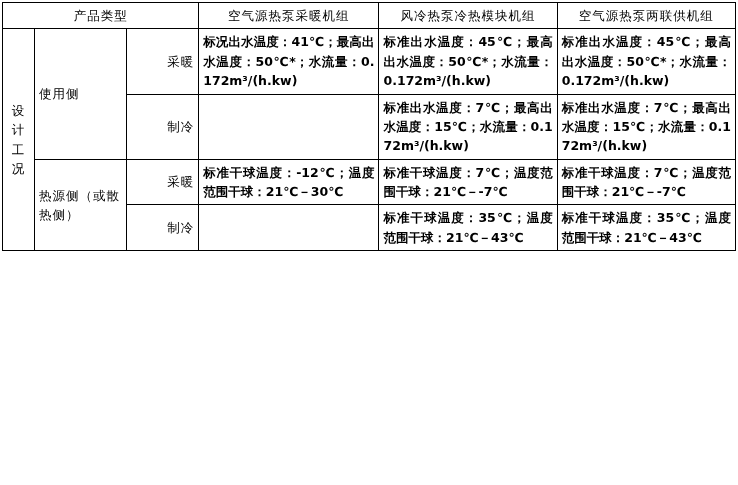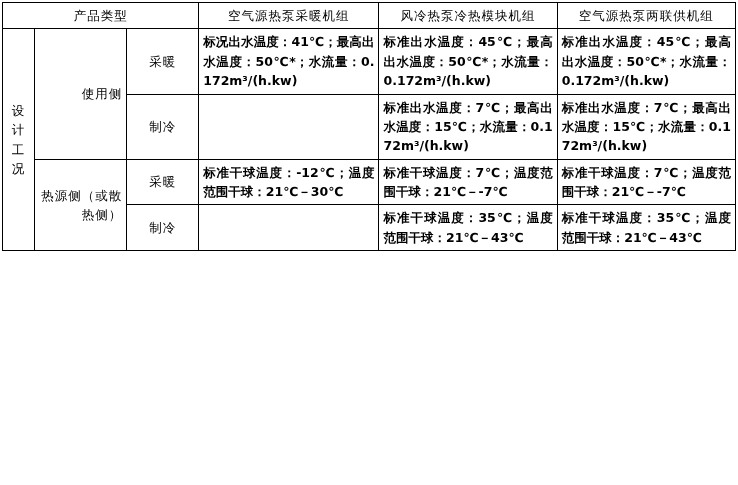--- a/index.html
+++ b/index.html
@@ -48,27 +48,27 @@
     padding: 8px 6px;
   }
   .vert-label {
     text-align: center;
     font-size: 13px;
     letter-spacing: 1px;
     line-height: 1.5;
     padding: 2px;
   }
   .side-label {
-    text-align: right;
+    text-align: left;
     font-size: 13px;
     letter-spacing: 1px;
     line-height: 1.6;
   }
   .mode-label {
-    text-align: center;
+    text-align: right;
     font-size: 13px;
     letter-spacing: 1px;
   }
   .cell-text {
     text-align: justify;
     text-align-last: left;
     font-size: 12.5px;
     line-height: 1.6;
     font-weight: bold;
   }

